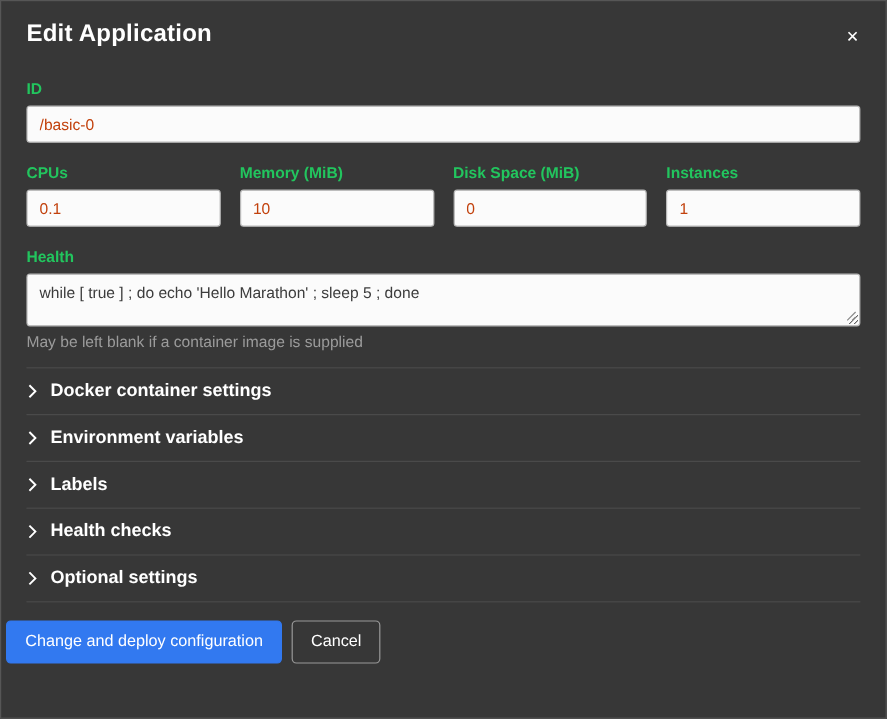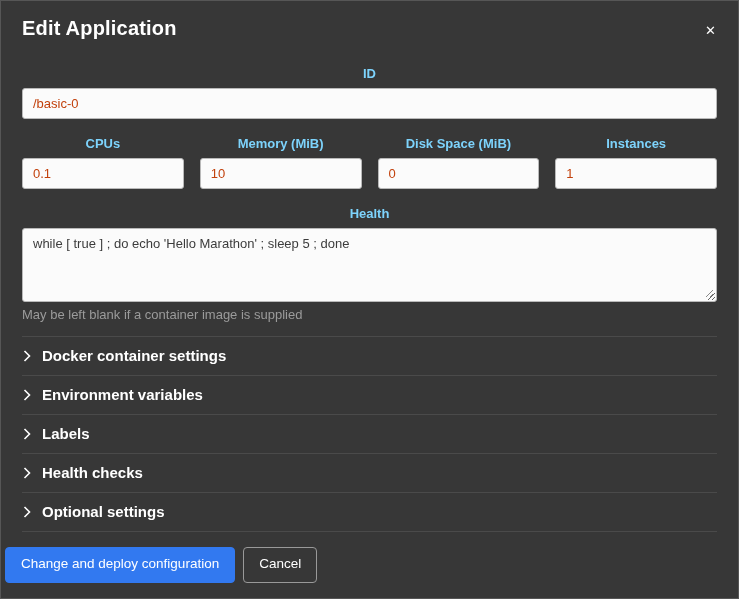--- a/index.html
+++ b/index.html
@@ -44,22 +44,21 @@
   }
 
   
   .modal-body { padding: 13px 21px 0 21px; }
 
   .form-group label {
     display: block;
     font-size: 13px;
     font-weight: 700;
     margin-bottom: 7px;
-    color: #7dd3fc;
-    text-align: center;
+    color: #22c55e;
   }
   input.text-input {
     width: 100%;
     height: 31px;
     background: #fbfbfb;
     border: 1px solid #b9b9b9;
     border-radius: 3px;
     padding: 5px 10px;
     font-size: 13px;
     color: #c2410c;
@@ -70,21 +69,21 @@
     display: grid;
     grid-template-columns: repeat(4, 1fr);
     gap: 16px;
     margin-top: 17px;
   }
   .command-group { margin-top: 17px; }
   .textarea-wrap { position: relative; }
   textarea.text-area {
     display: block;
     width: 100%;
-    height: 74px;
+    height: 44px;
     background: #fbfbfb;
     border: 1px solid #b9b9b9;
     border-radius: 3px;
     padding: 6px 10px;
     font-size: 13px;
     line-height: 1.45;
     color: #3c3c3c;
     font-family: inherit;
     resize: vertical;
     outline: none;

